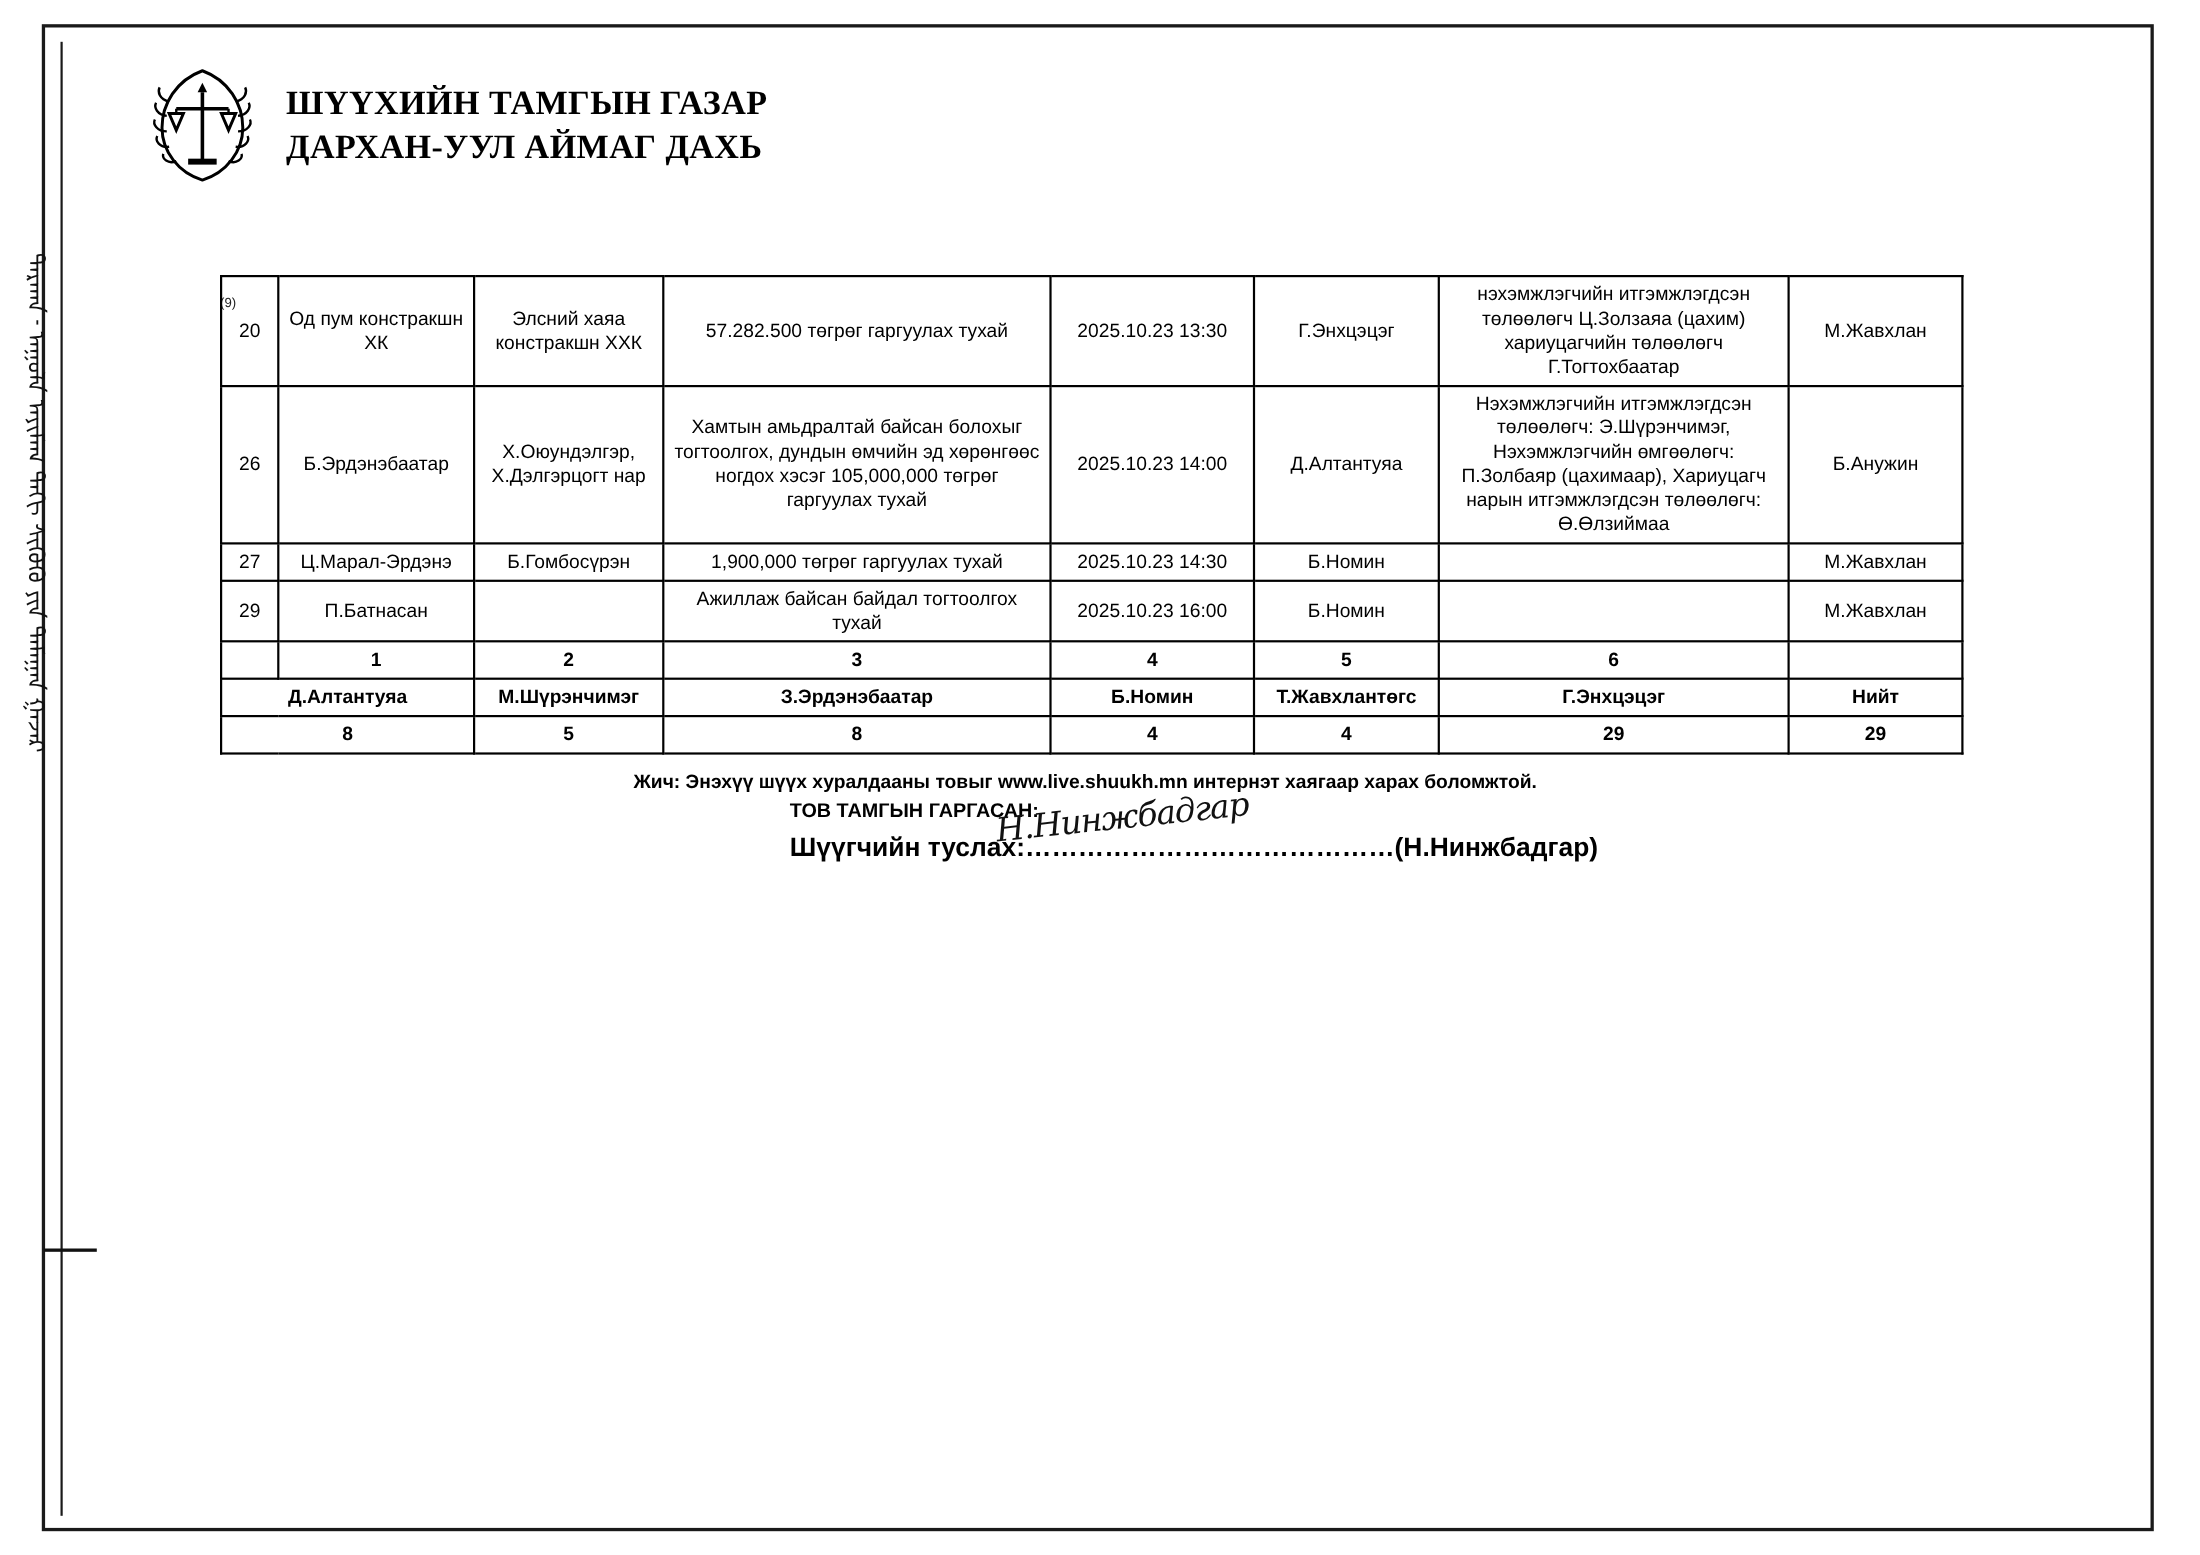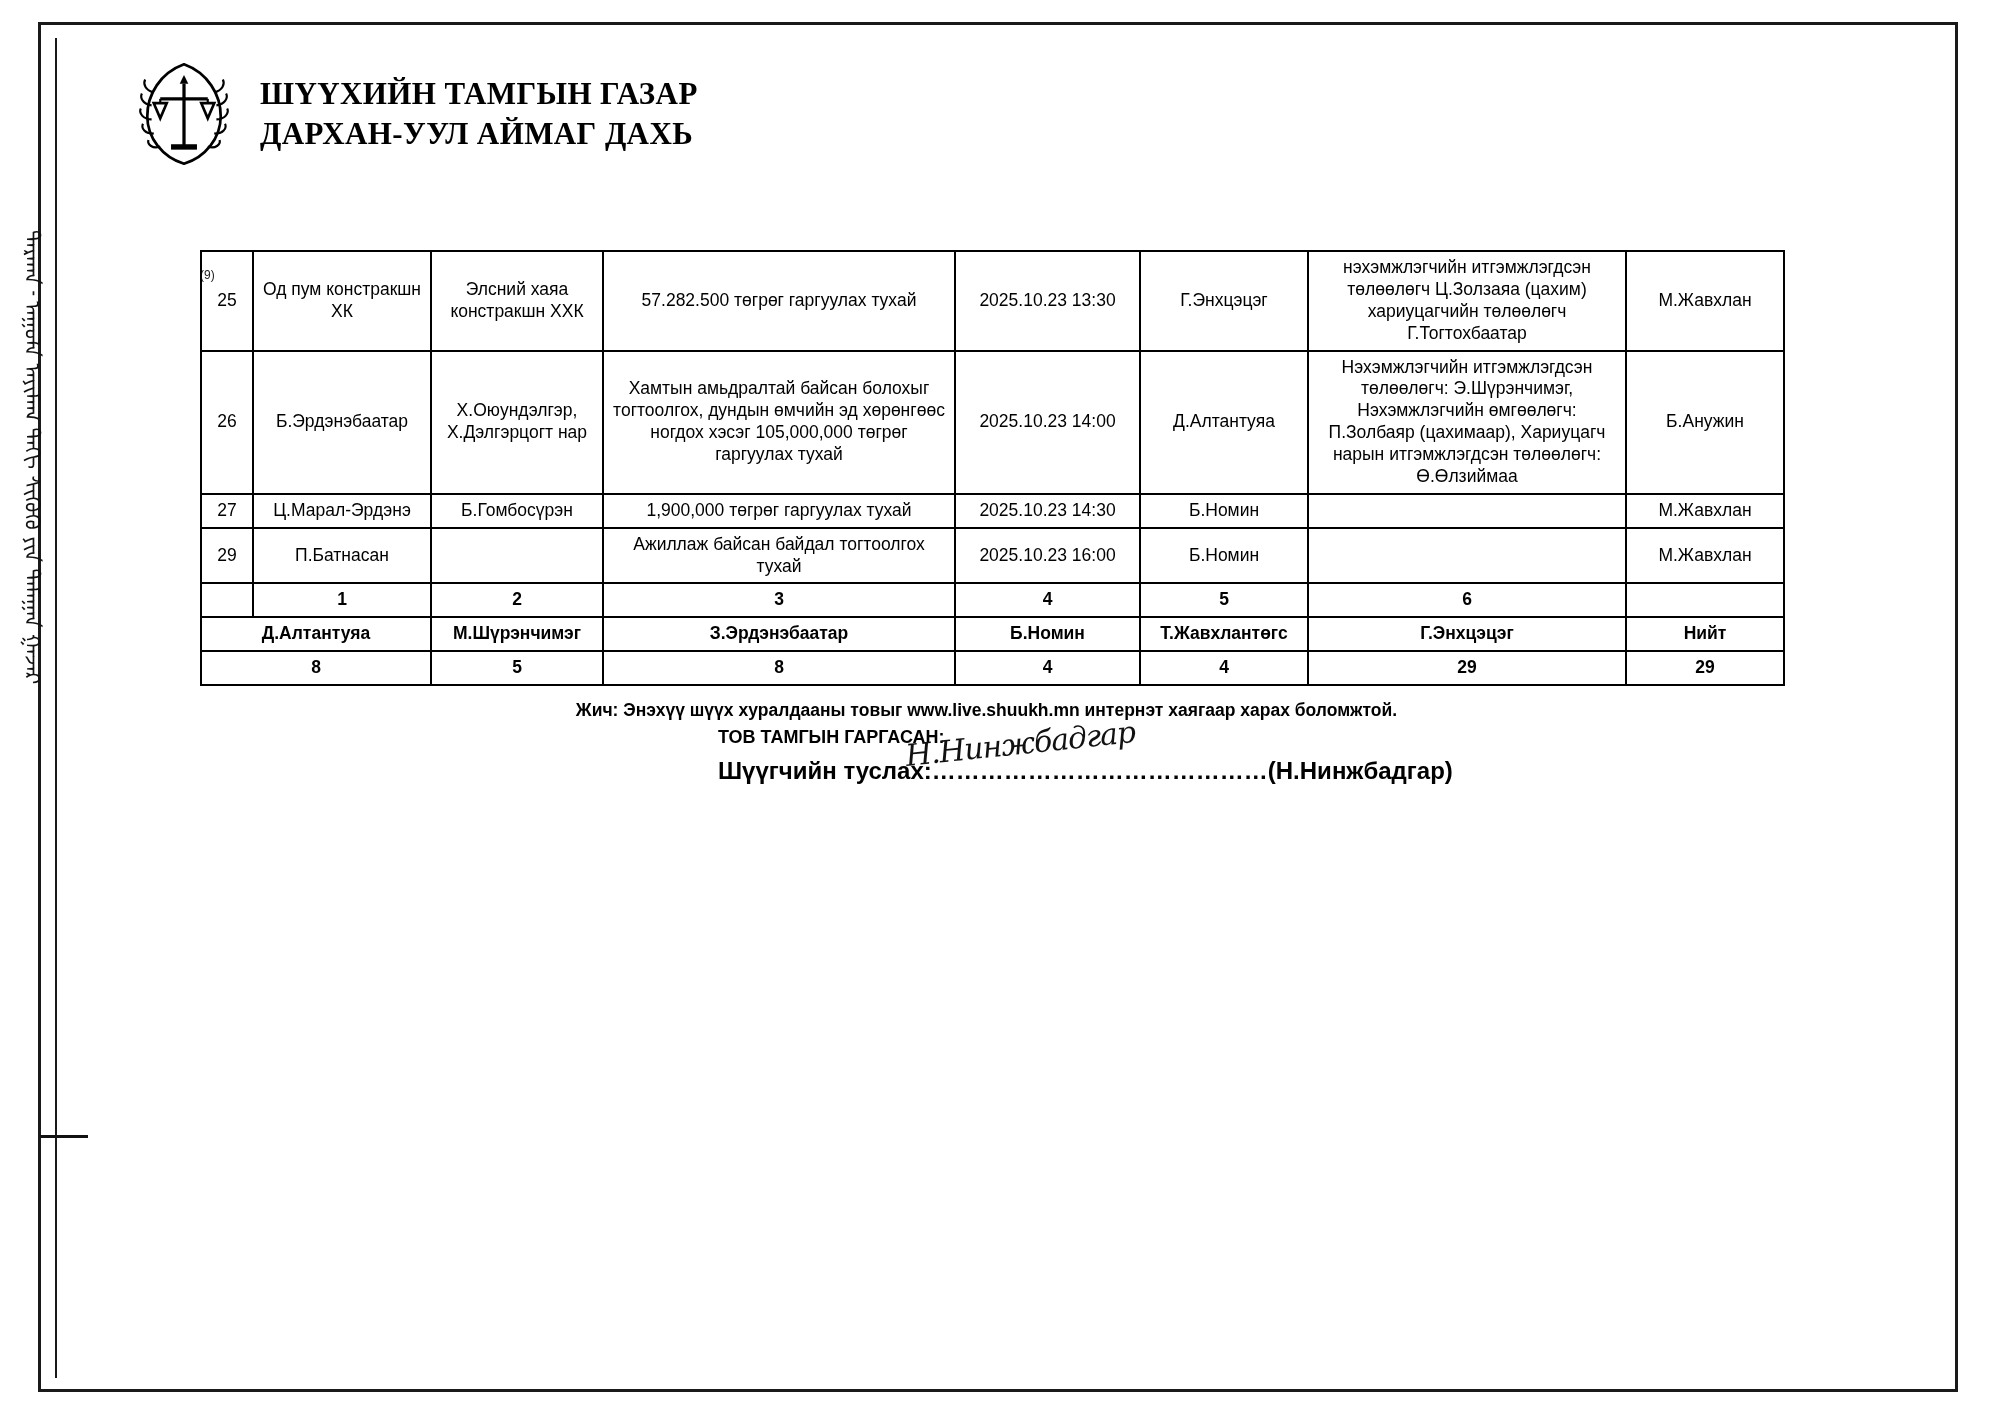--- a/index.html
+++ b/index.html
@@ -213,21 +213,21 @@
         <col class="c-plf">
         <col class="c-def">
         <col class="c-sub">
       <col class="c-time">
         <col class="c-judge">
         <col class="c-rep">
         <col class="c-asst">
     </colgroup>
     <tbody>
       <tr>
-        <td>25</td>
+        <td>20</td>
         <td>Од пум констракшн ХК</td>
         <td>Элсний хаяа констракшн ХХК</td>
         <td>57.282.500 төгрөг гаргуулах тухай</td>
         <td>2025.10.23 13:30</td>
         <td>Г.Энхцэцэг</td>
         <td class="small-note">нэхэмжлэгчийн итгэмжлэгдсэн төлөөлөгч Ц.Золзаяа (цахим) хариуцагчийн төлөөлөгч Г.Тогтохбаатар</td>
         <td>М.Жавхлан</td>
       </tr>
       <tr>
         <td>26</td>

